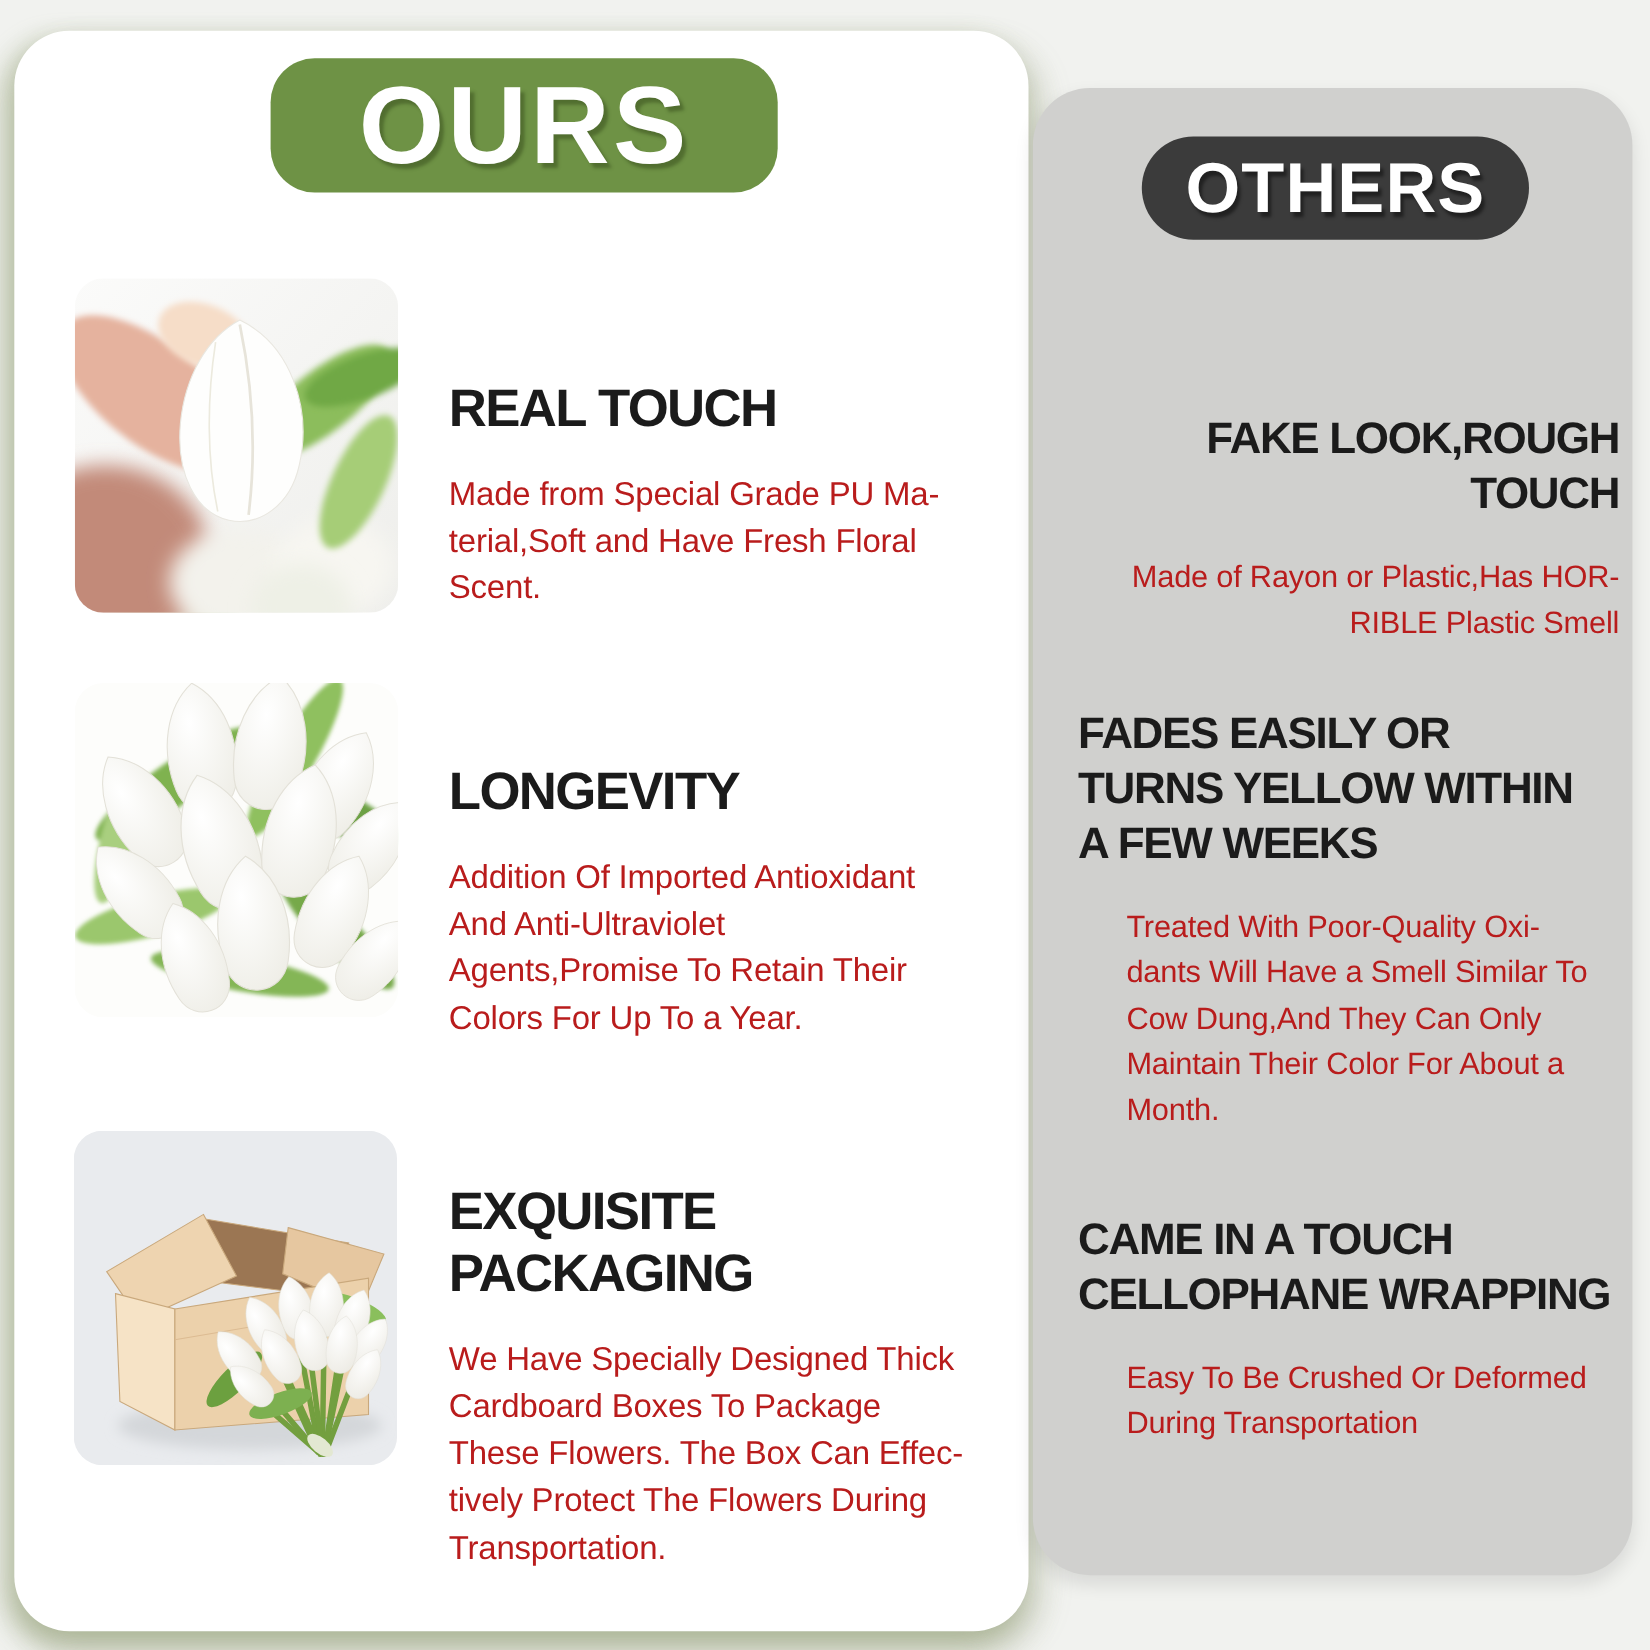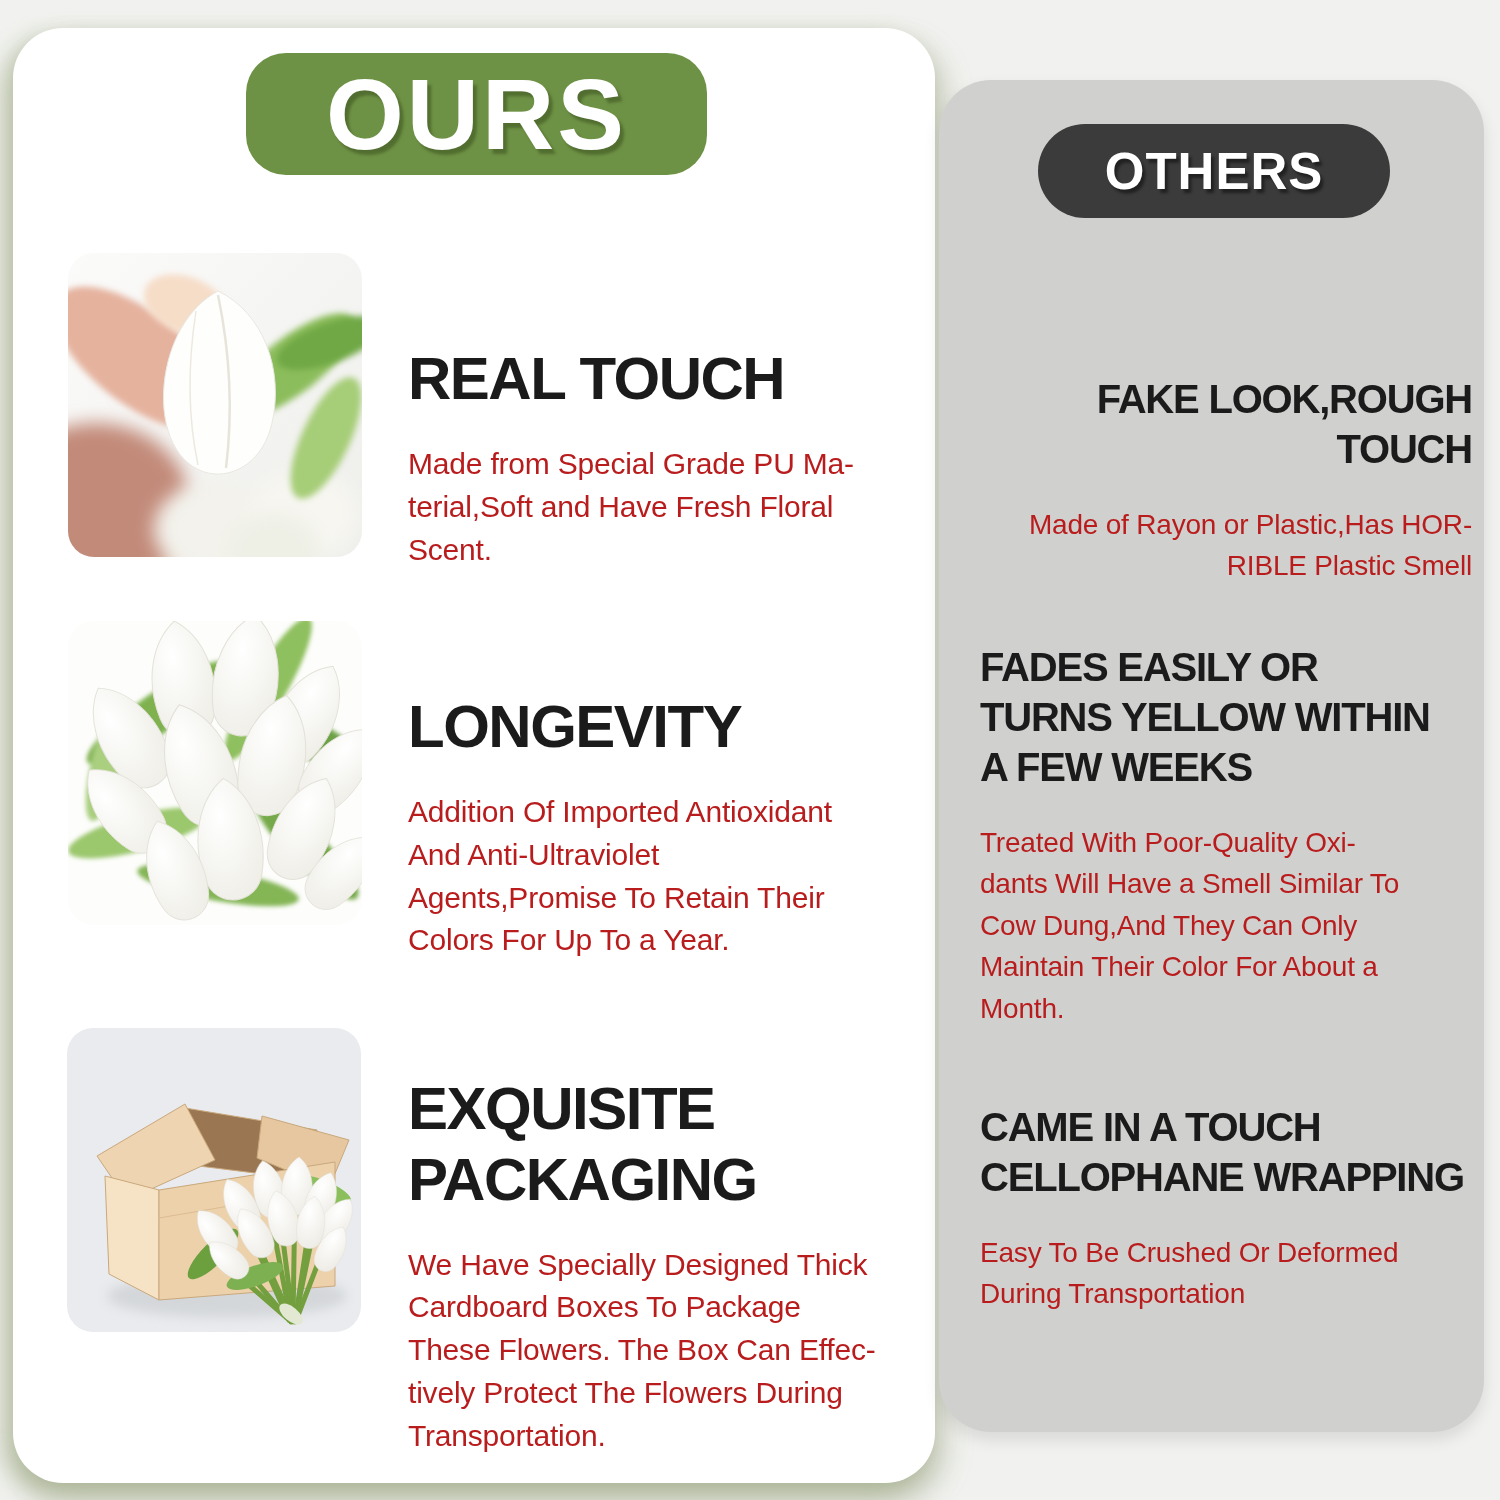--- a/index.html
+++ b/index.html
@@ -13,41 +13,41 @@
   .others-bg{position:absolute;left:939px;top:80px;width:545px;height:1352px;
     background:#d0d0ce;border-radius:52px;box-shadow:0 8px 16px rgba(0,0,0,.10);}
 
   
   .pill{position:absolute;display:flex;align-items:center;justify-content:center;
         color:#ffffff;font-weight:bold;}
   .pill-ours{left:246px;top:53px;width:461px;height:122px;border-radius:40px;
         background:#6e9245;font-size:100px;letter-spacing:3px;
         text-shadow:4px 5px 3px rgba(46,66,22,.45);text-align:center;}
   .pill-others{left:1038px;top:124px;width:352px;height:94px;border-radius:47px;
-        background:#3b3b3b;font-size:51px;letter-spacing:1px;
+        background:#3b3b3b;font-size:64px;letter-spacing:1px;
         text-shadow:3px 4px 3px rgba(0,0,0,.45);}
 
   
   .photo{position:absolute;width:294px;height:304px;border-radius:26px;overflow:hidden;}
   .photo svg{display:block;width:100%;height:100%;}
   .photo1{left:68px;top:253px;}
   .photo2{left:68px;top:621px;}
   .photo3{left:67px;top:1028px;}
 
   
   .tblock{position:absolute;white-space:pre-line;}
   .tblock h3{margin:0 0 10px 0;color:#1b1b1b;white-space:pre-line;}
   .tblock p{margin:0;color:#b91c1c;white-space:pre-line;}
   .lsec{left:408px;width:512px;}
-  .lsec h3{font-size:60px;line-height:1.18;letter-spacing:-1.5px;}
+  .lsec h3{font-size:48px;line-height:1.18;letter-spacing:-1.5px;}
   .lsec p{font-size:30px;line-height:1.43;letter-spacing:-0.2px;}
   .ltext1{top:326px;} .ltext2{top:674px;} .ltext3{top:1056px;}
   .rsec{left:980px;width:492px;}
   .rsec h3{font-size:40px;line-height:1.25;letter-spacing:-1.2px;margin-bottom:12px;}
-  .rsec p{font-size:28px;line-height:1.48;letter-spacing:-0.2px;}
+  .rsec p{font-size:28px;line-height:1.48;letter-spacing:-0.2px;margin-left:44px;}
   .rtext1{top:356px;text-align:right;} .rtext2{top:624px;} .rtext3{top:1084px;}
 </style>
 </head>
 <body>
 
 <div id="canvas">
 
   <div class="ours-card"></div>
   <div class="others-bg"></div>
 

